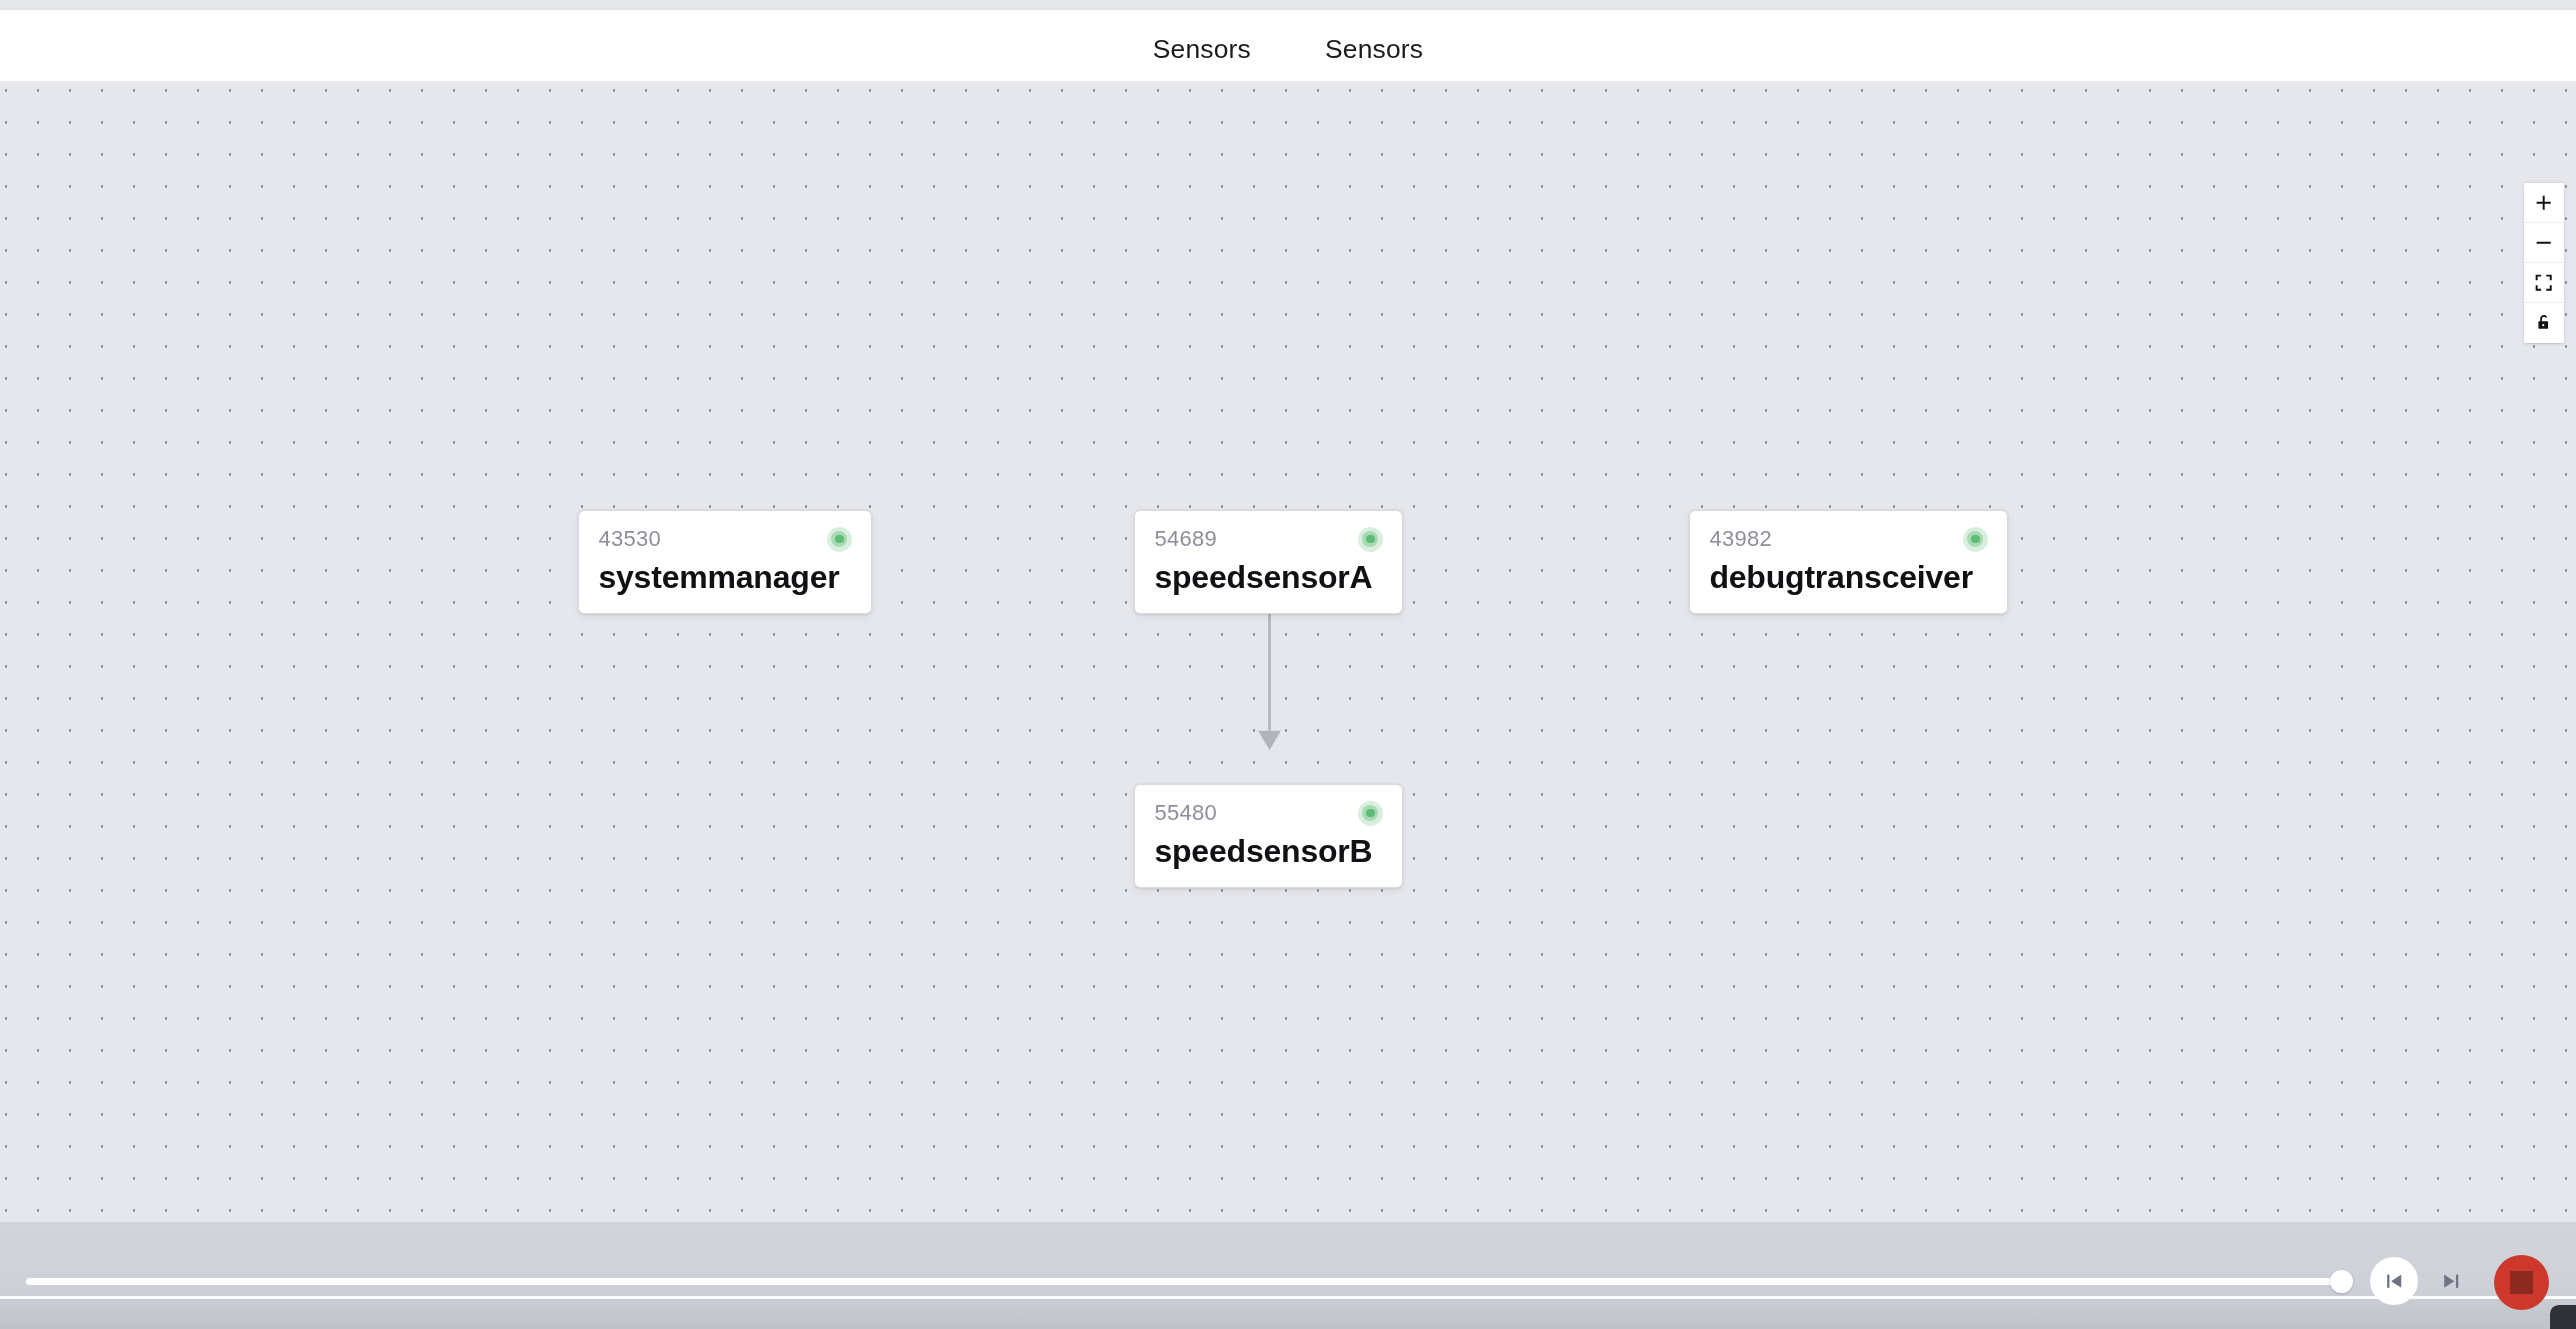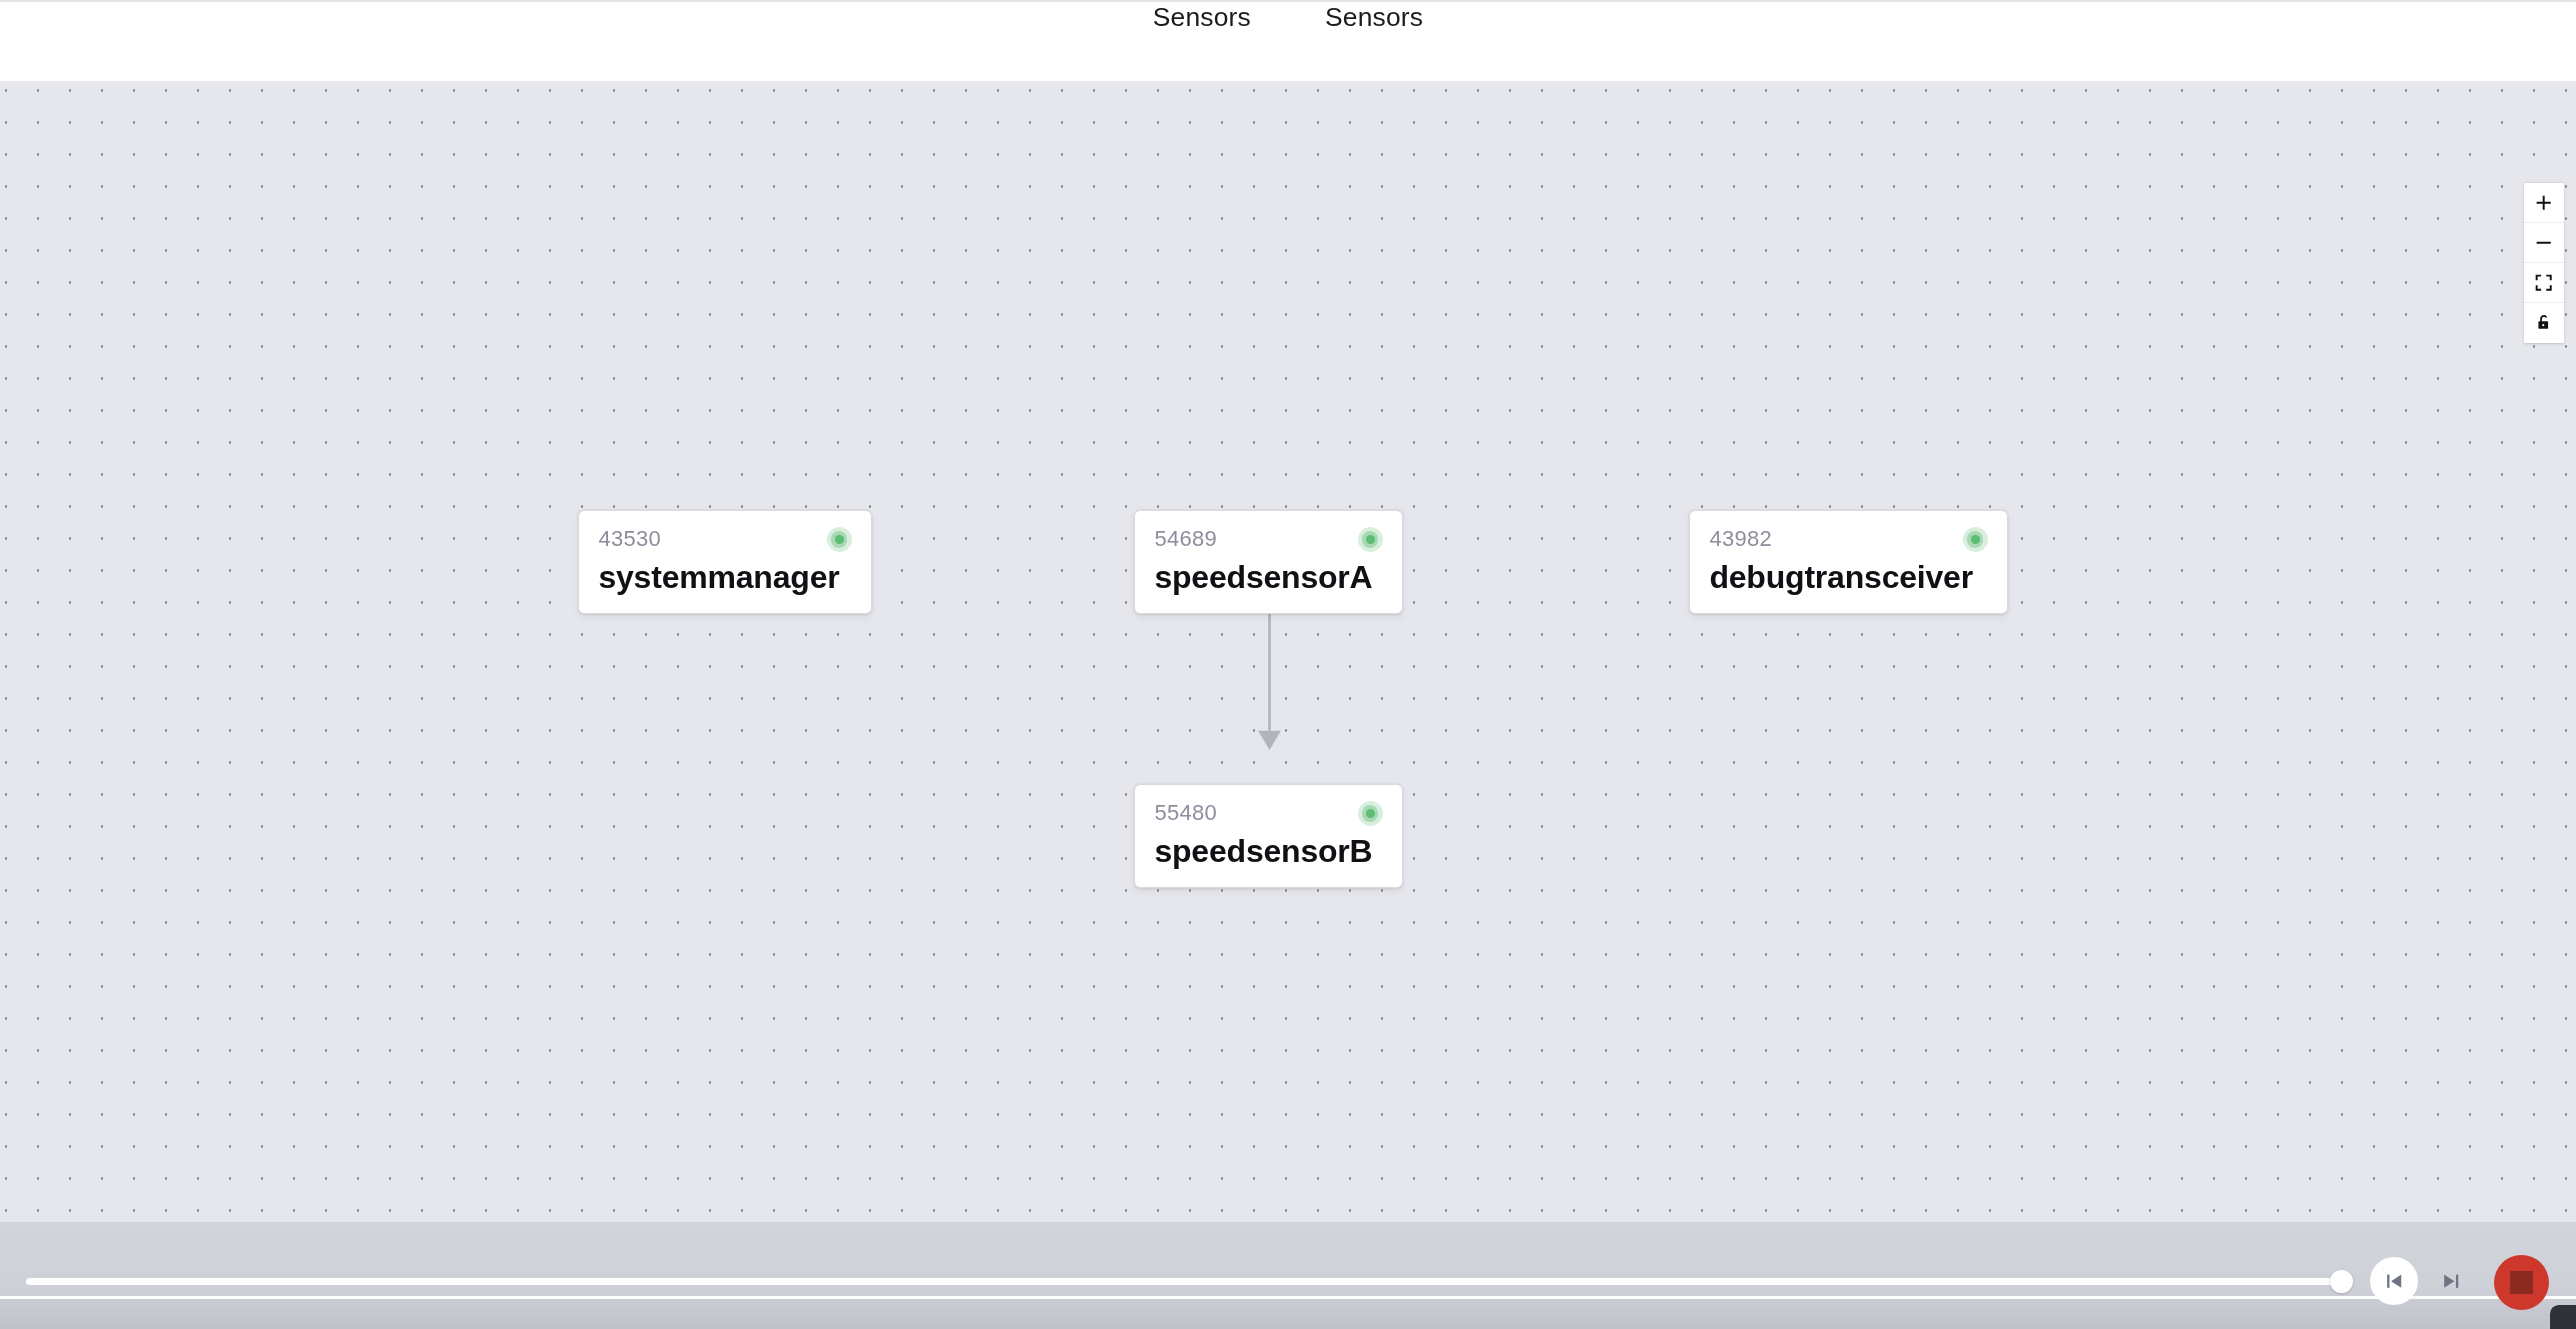--- a/index.html
+++ b/index.html
@@ -14,27 +14,27 @@
   #app {
     position: relative;
     width: 2576px;
     height: 1329px;
     background: #e5e7eb;
   }
 
   
   .tabbar {
     position: absolute;
-    top: 0; left: 0;
+    top: 8px; left: 0;
     width: 2576px;
     height: 81px;
     background: #ffffff;
     border-top: 2.6px solid #e3e4e8;
     display: flex;
-    align-items: flex-start;
+    align-items: center;
     justify-content: center;
   }
   .tab {
     display: flex;
     align-items: center;
     justify-content: center;
     padding: 0 37px;
     font-size: 26.4px;
     color: #1b1b1b;
     letter-spacing: 0.2px;
@@ -67,21 +67,21 @@
     position: absolute;
     background: #ffffff;
     border: 0.9px solid #d8dade;
     border-radius: 6.2px;
     box-shadow: 0 0.9px 2.6px rgba(20,22,28,.10), 0 3.5px 8.8px rgba(20,22,28,.05);
     padding: 15px 19.4px 16.7px 19.4px;
     cursor: grab;
   }
   .node-head {
     display: flex;
-    align-items: flex-end;
+    align-items: center;
     justify-content: space-between;
   }
   .node-id {
     font-size: 22px;
     color: #8d8f9c;
     letter-spacing: 0.3px;
   }
   .status-dot {
     position: relative;
     width: 25px;

